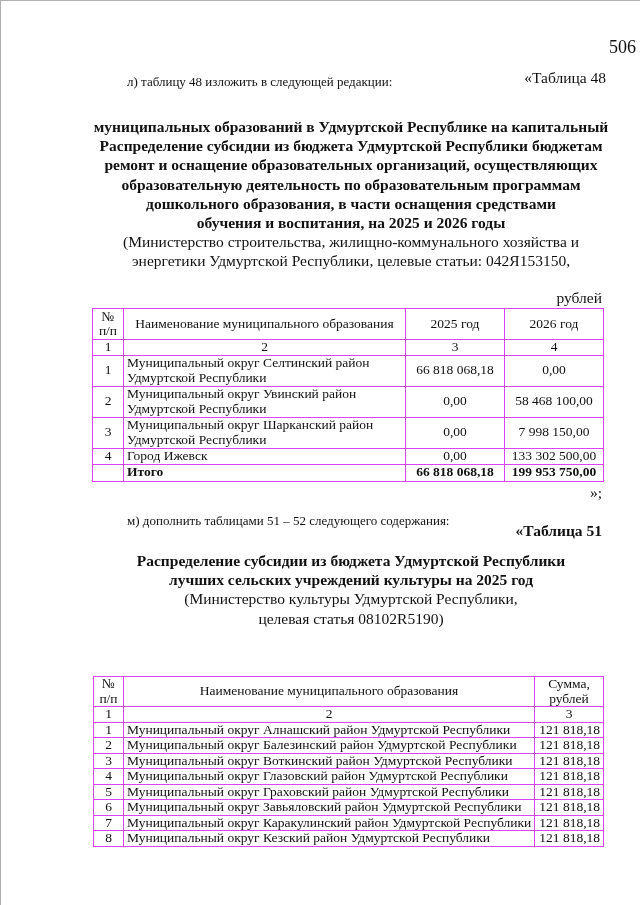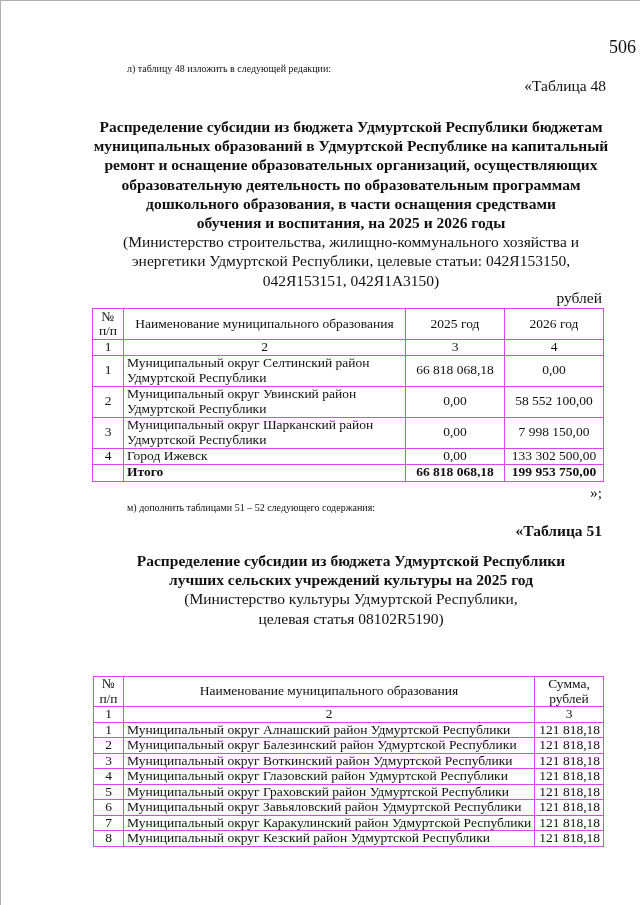--- a/index.html
+++ b/index.html
@@ -5,21 +5,21 @@
   html, body { margin: 0; padding: 0; background: #ffffff; }
   body {
     width: 640px; height: 905px; position: relative; overflow: hidden;
     font-family: "Liberation Serif", "DejaVu Serif", serif;
     color: #111111;
     border-top: 1px solid #b0b0b0; border-left: 1px solid #b0b0b0;
     box-sizing: border-box;
   }
   .abs { position: absolute; }
   .page-number { top: 36px; left: 0; width: 635px; text-align: right; font-size: 18px; }
-  .para { font-size: 10px; white-space: nowrap; }
+  .para { font-size: 13px; white-space: nowrap; margin-top: 11px; }
   .right-label { font-size: 15.5px; white-space: nowrap; text-align: right; }
   .title-block { left: 80px; width: 540px; text-align: center; font-size: 15.5px; line-height: 19.2px; }
   .title-block .bold { font-weight: bold; }
   table.doc {
     position: absolute; border-collapse: collapse; table-layout: fixed;
     font-size: 13.5px; line-height: 14.5px;
   }
   table.doc td {
     border: 1px solid #d946ef; padding: 0 3px; vertical-align: middle;
     overflow: hidden; white-space: nowrap;
@@ -29,32 +29,31 @@
   table.doc td.r { text-align: right; }
   table.doc td.wrap { white-space: normal; }
   table.doc tr.bold td { font-weight: bold; }
 </style>
 </head>
 <body>
 
 <div class="abs page-number">506</div>
 
 <div class="abs para" style="top:62px; left:126px;">л) таблицу 48 изложить в следующей редакции:</div>
-<div class="abs right-label" style="top:76px; right:34px;">«Таблица 48</div>
+<div class="abs right-label" style="top:68px; right:34px;">«Таблица 48</div>
 
 <div class="abs title-block" style="top:116px;">
+  <div class="bold">муниципальных образований в Удмуртской Республике на капитальный</div>
   <div class="bold">Распределение субсидии из бюджета Удмуртской Республики бюджетам</div>
-  <div class="bold">муниципальных образований в Удмуртской Республике на капитальный</div>
   <div class="bold">ремонт и оснащение образовательных организаций, осуществляющих</div>
   <div class="bold">образовательную деятельность по образовательным программам</div>
   <div class="bold">дошкольного образования, в части оснащения средствами</div>
   <div class="bold">обучения и воспитания, на 2025 и 2026 годы</div>
   <div>(Министерство строительства, жилищно-коммунального хозяйства и</div>
   <div>энергетики Удмуртской Республики, целевые статьи: 042Я153150,</div>
-  <div>042Я153151, 042Я1А3150)</div>
 </div>
 
 <div class="abs right-label" style="top:288px; right:38px;">рублей</div>
 
 <table class="doc" style="top:307px; left:91px; width:511px;">
   <colgroup>
     <col style="width:31px">
       <col style="width:282px">
       <col style="width:99px">
       <col style="width:99px">
@@ -81,21 +80,21 @@
     <td class="c">66 818 068,18</td>
     <td class="c">0,00</td>
   </tr>
   <tr style="height:31px">
     <td class="c">2</td>
     <td class="l">
           <div>Муниципальный округ Увинский район</div>
           <div>Удмуртской Республики</div>
         </td>
     <td class="c">0,00</td>
-    <td class="c">58 552 100,00</td>
+    <td class="c">58 468 100,00</td>
   </tr>
   <tr style="height:31px">
     <td class="c">3</td>
     <td class="l">
           <div>Муниципальный округ Шарканский район</div>
           <div>Удмуртской Республики</div>
         </td>
     <td class="c">0,00</td>
     <td class="c">7 998 150,00</td>
   </tr>

